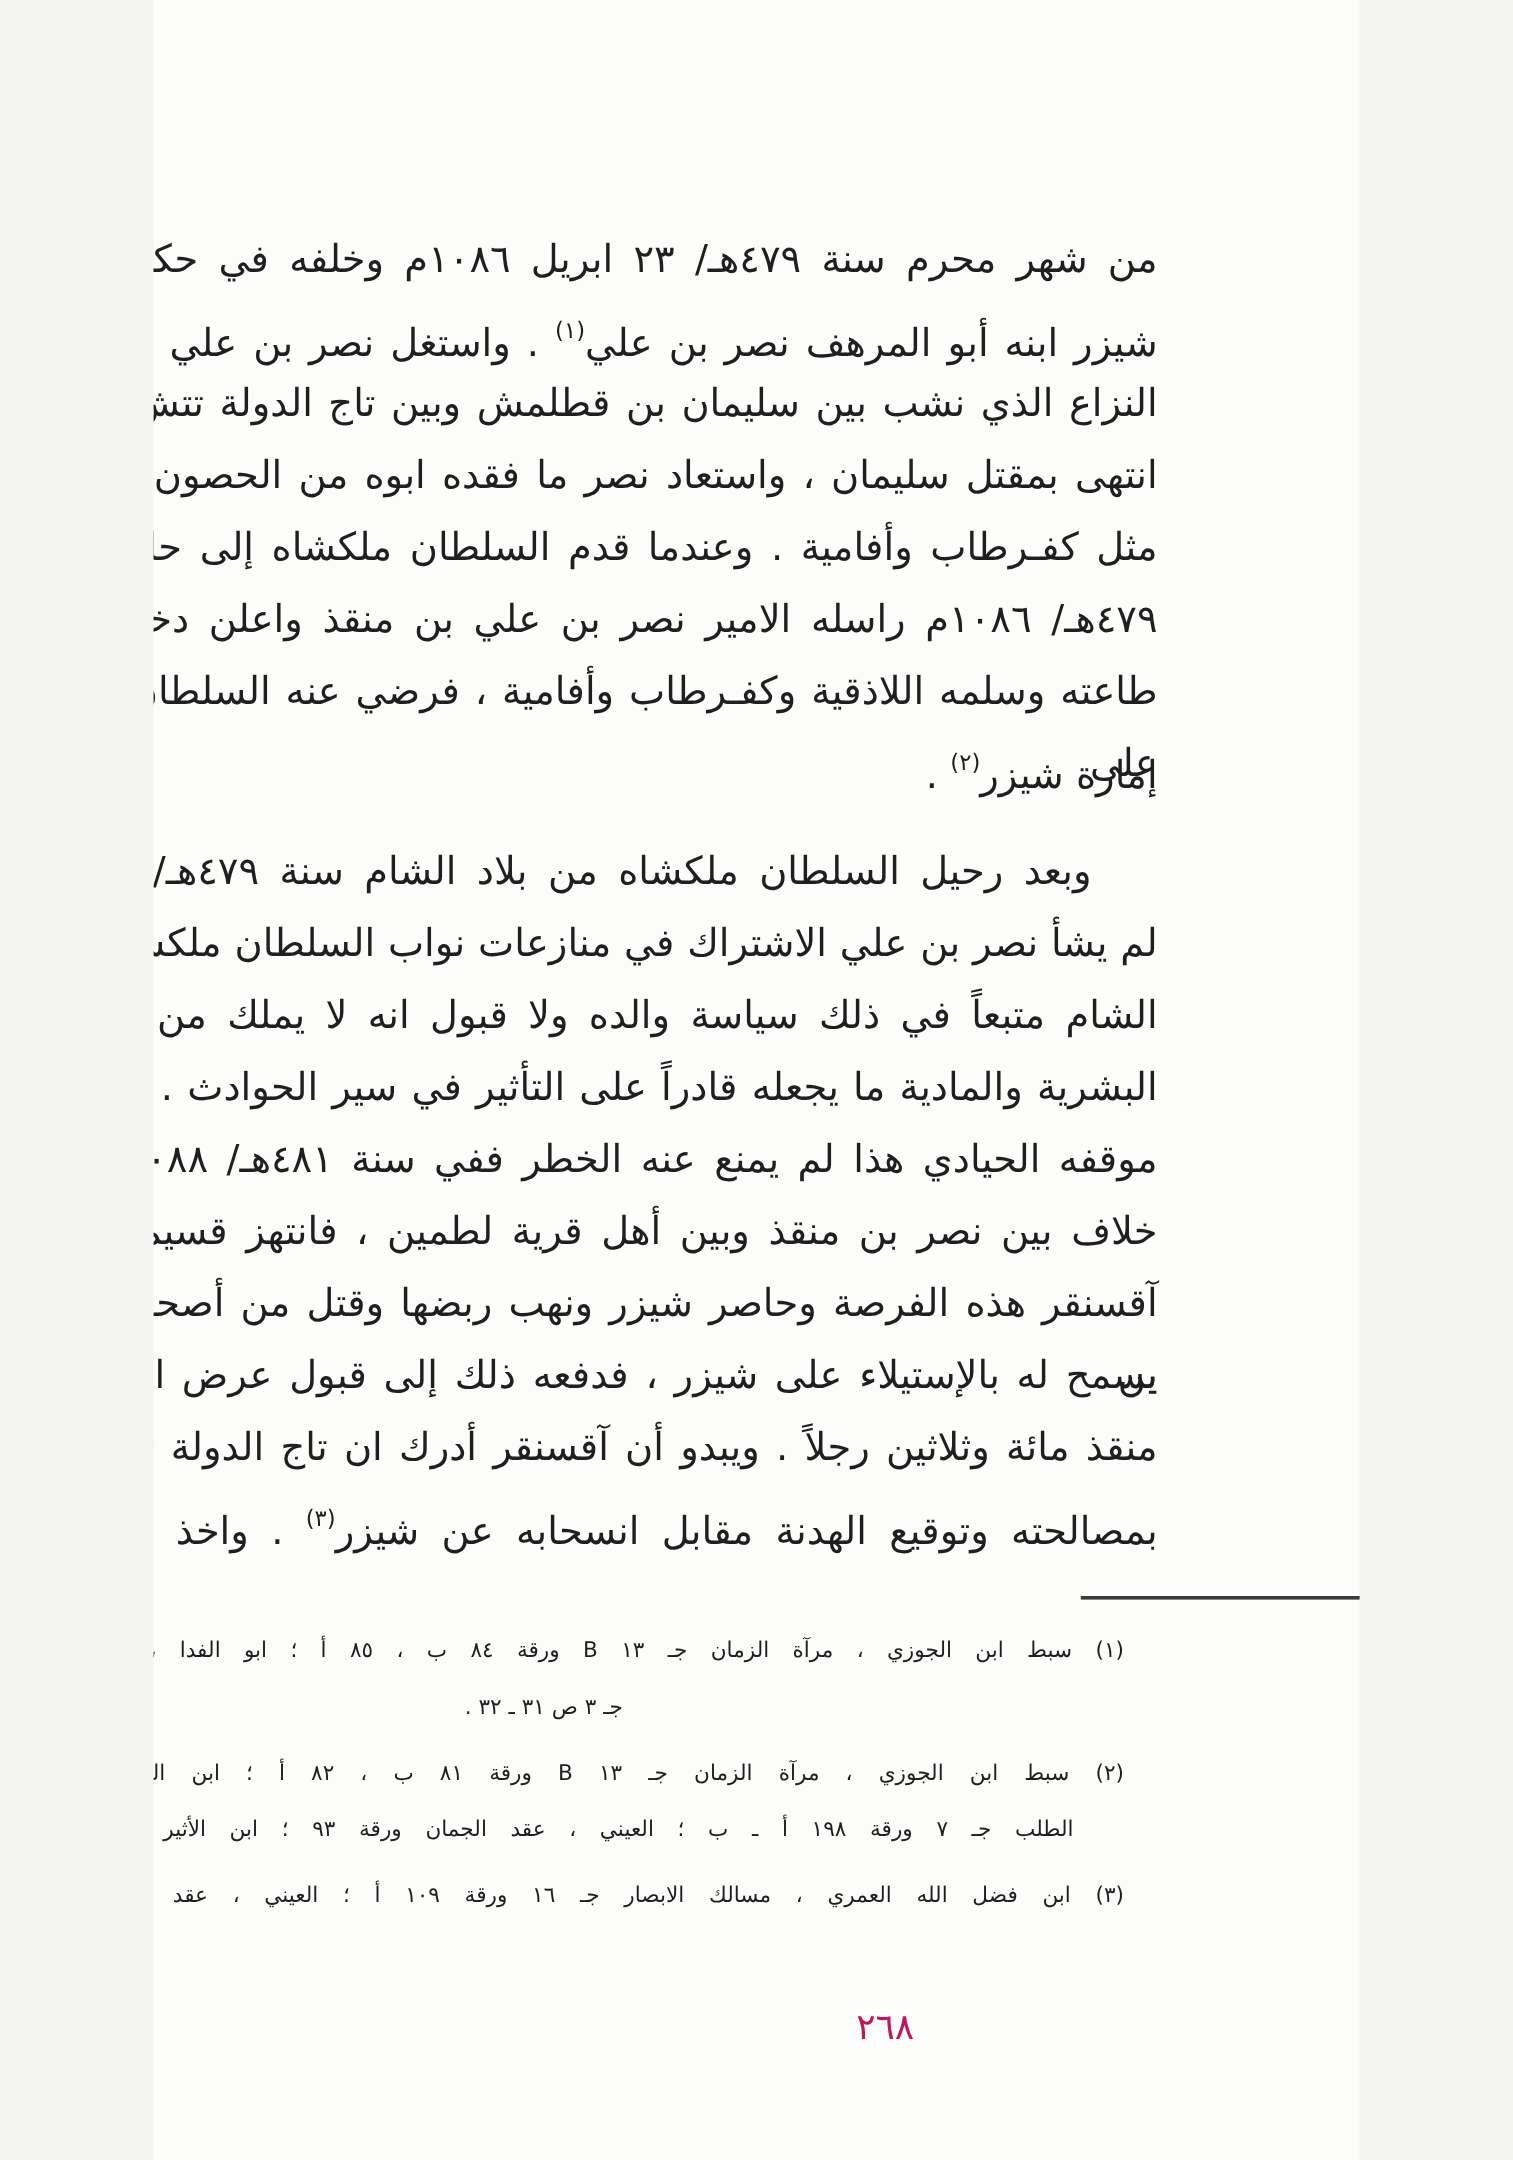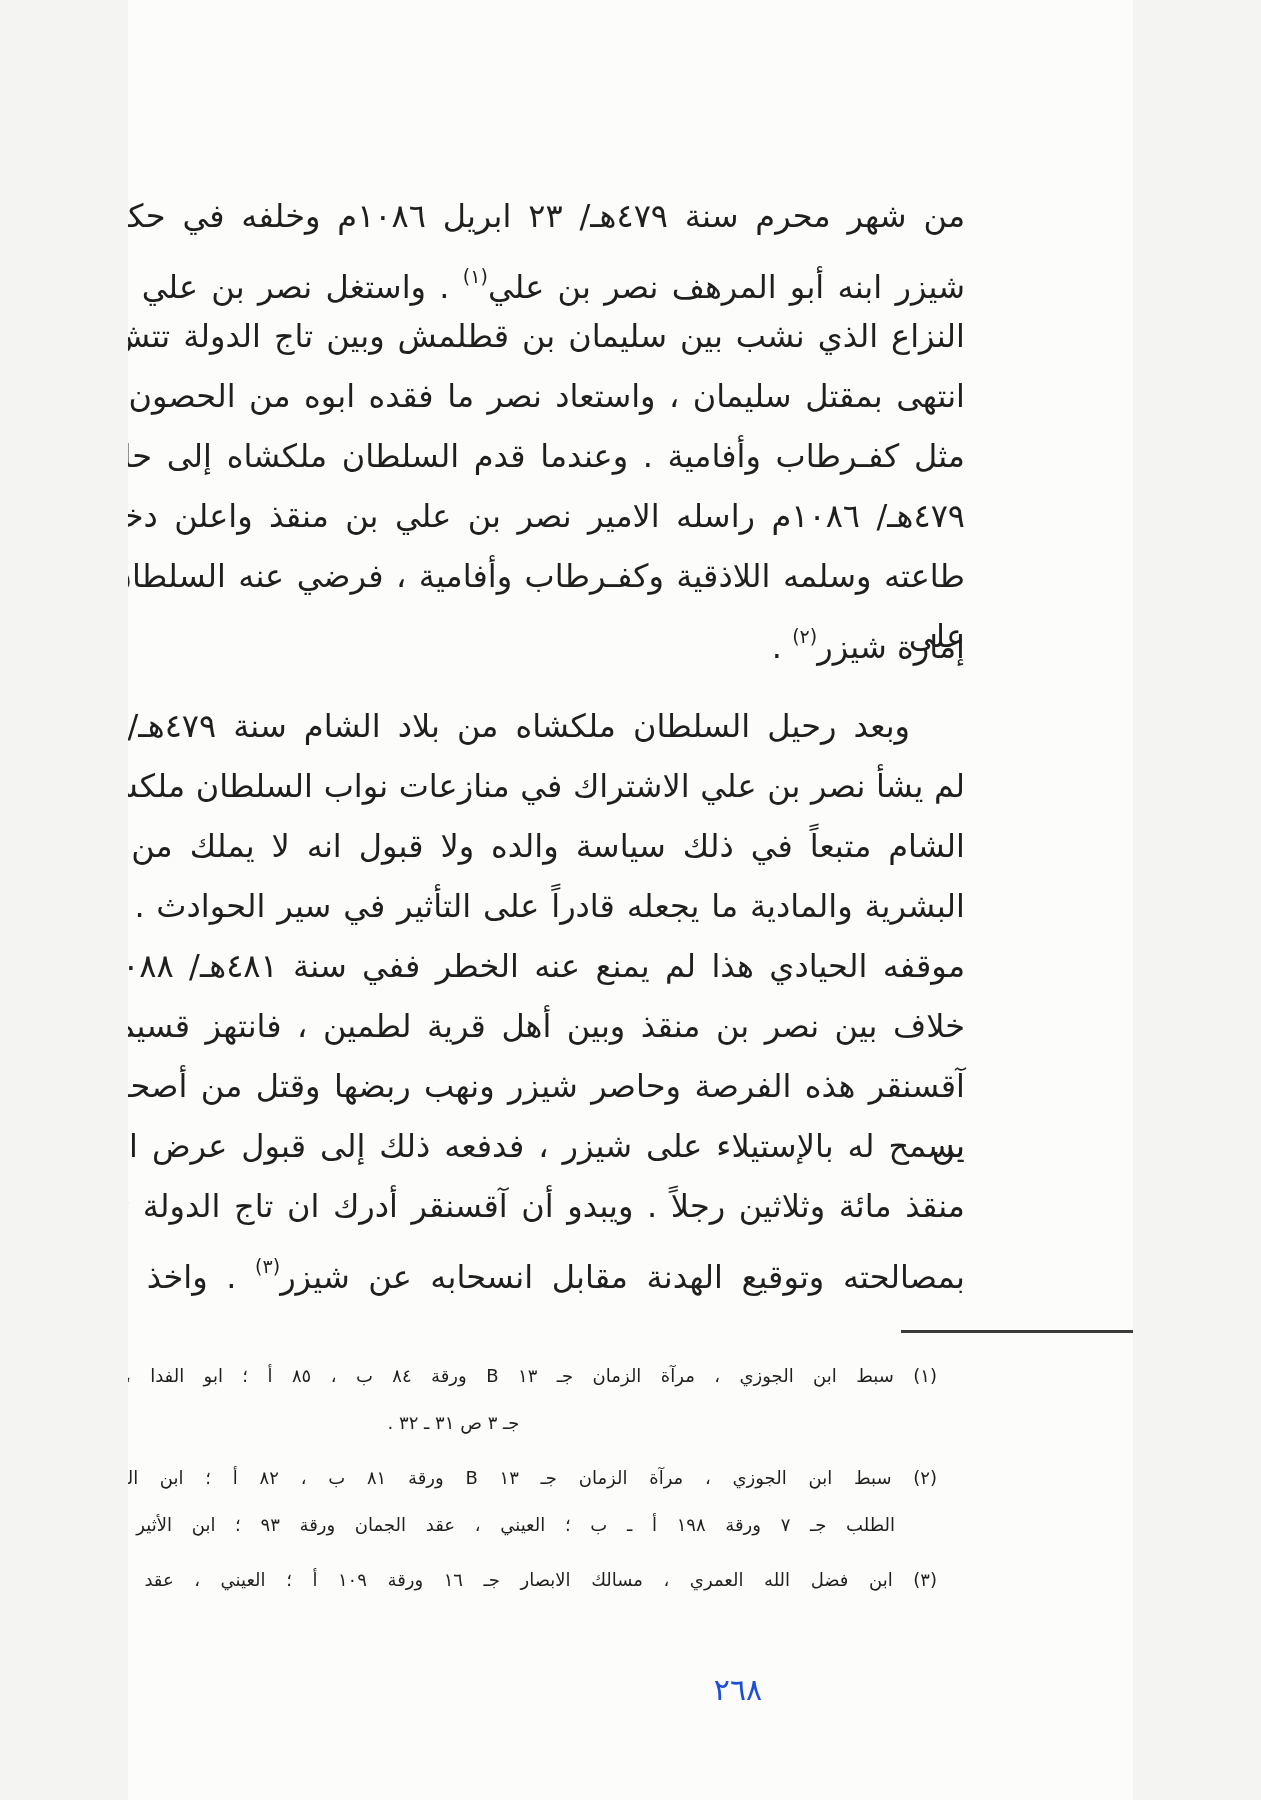--- a/index.html
+++ b/index.html
@@ -93,21 +93,21 @@
   .fline.cont-mid { padding-right: 52px; }
   
   .pagenum {
     position: absolute;
     top: 1672px;
     left: 545px;
     width: 130px;
     text-align: center;
     font-size: 30px;
     letter-spacing: 2px;
-    color: #1d4ed8;
+    color: #be185d;
   }
 </style>
 </head>
 <body>
 
 <div class="page">
 
   <div class="scan-edge"></div>
 
   <div class="main">

